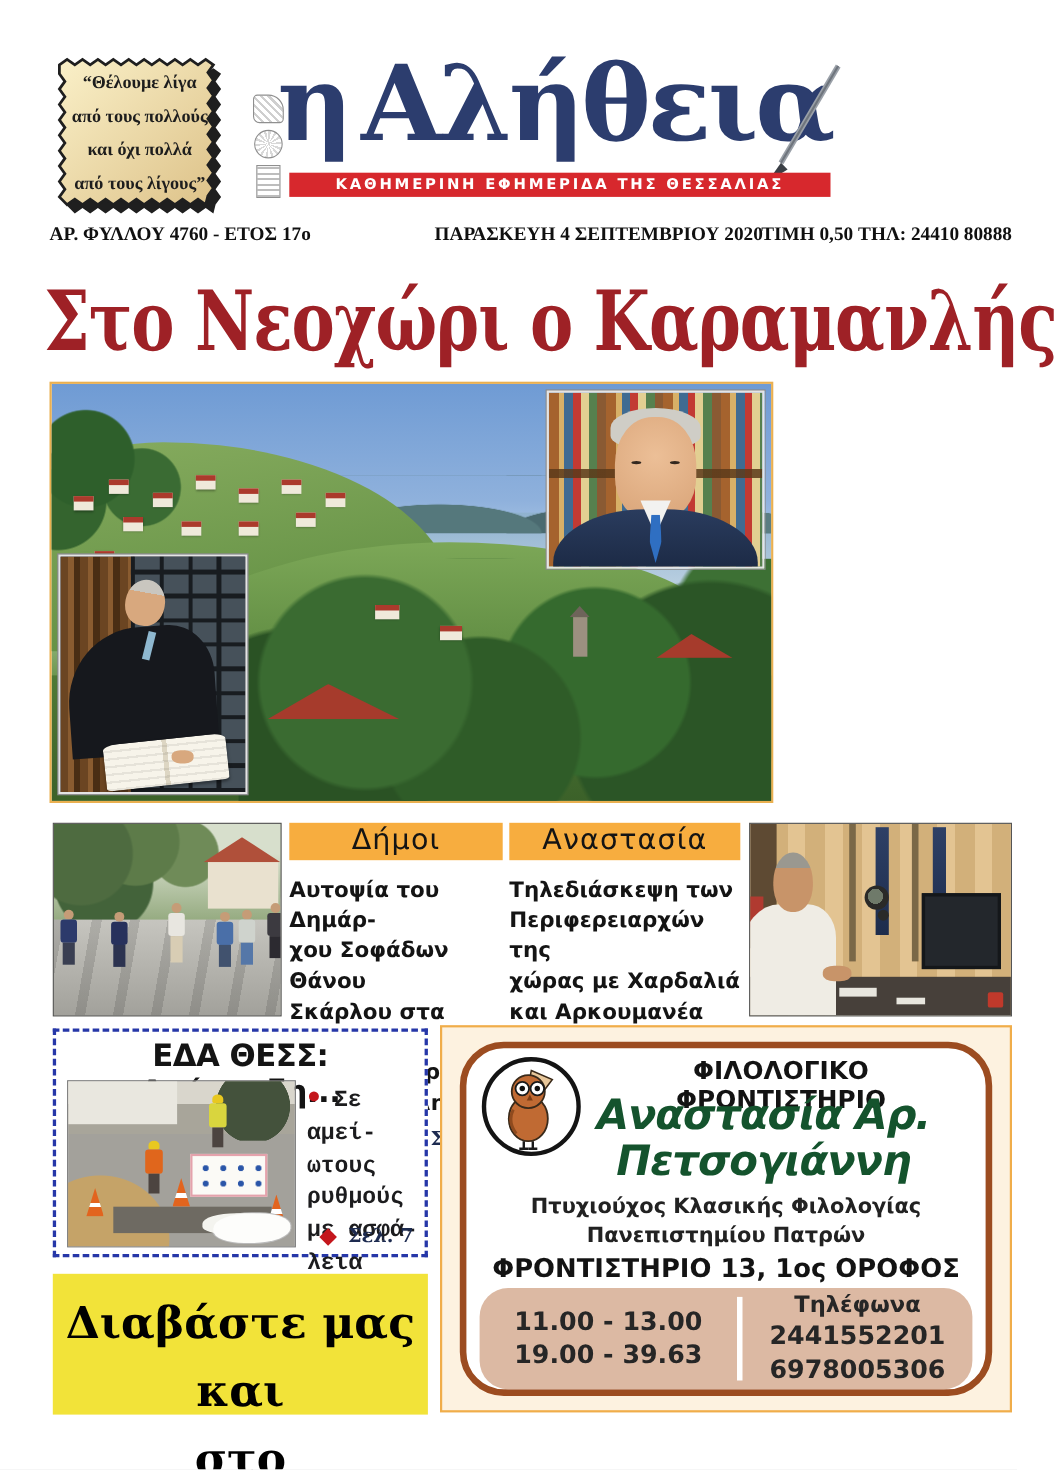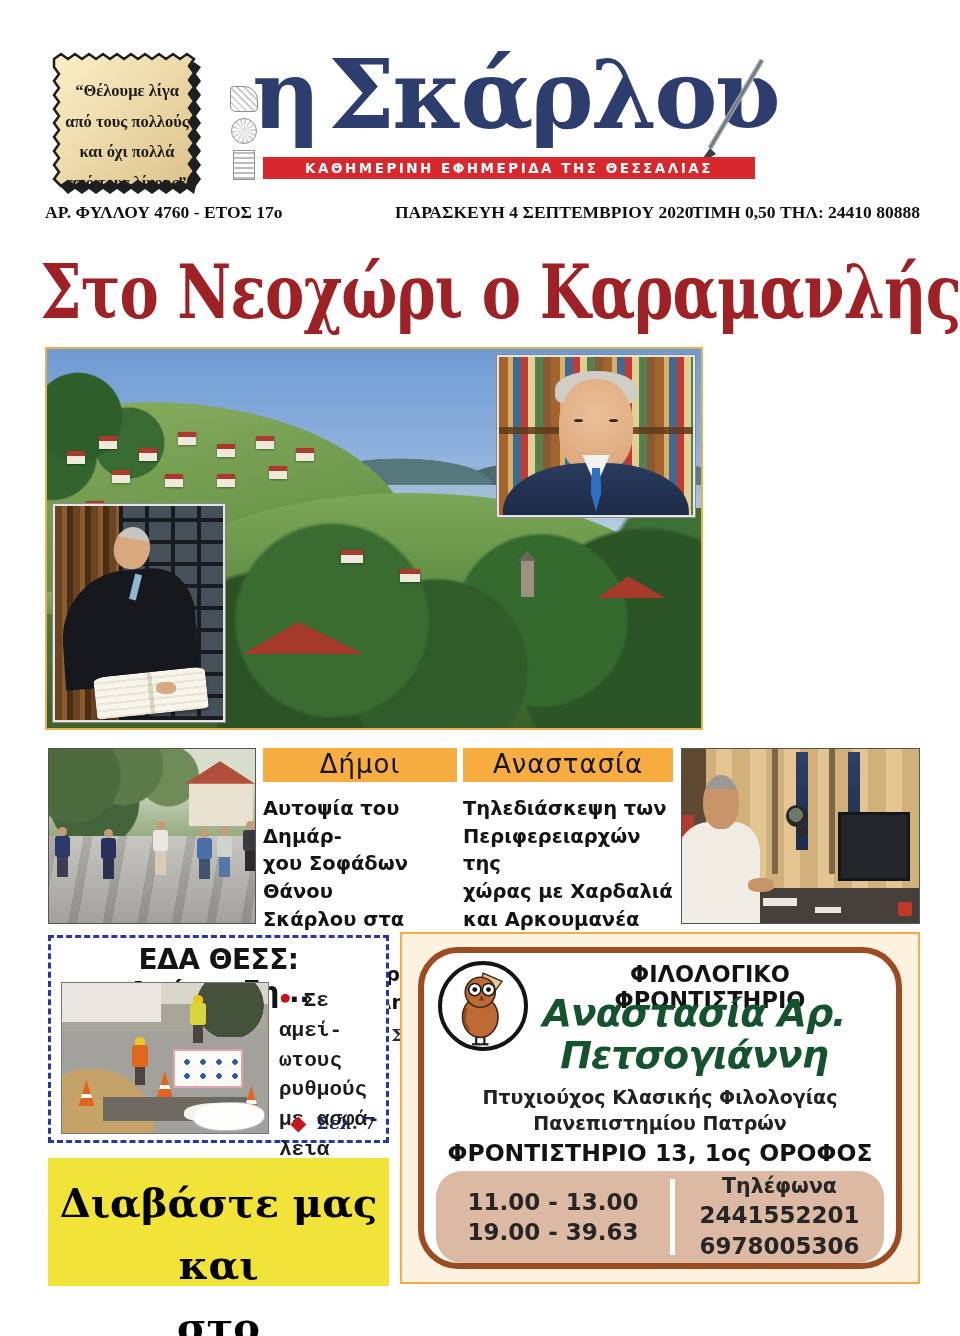--- a/index.html
+++ b/index.html
@@ -4,21 +4,21 @@
 <style>
   * { margin:0; padding:0; box-sizing:border-box; }
   body { background:#e9e9e9; font-family:"DejaVu Sans", sans-serif; }
   #page { position:relative; width:960px; height:1336px; background:#ffffff; margin:0 auto; overflow:hidden; }
   .pre { white-space:pre-line; }
 
   
   #quote-box { position:absolute; left:48px; top:48px; width:162px; height:150px; }
   #quote-text { position:absolute; left:10px; top:12px; width:138px; height:122px;
     font-family:"Liberation Serif", serif; font-weight:bold; font-size:16.5px; line-height:1.85;
-    color:#1d1d1d; text-align:center;margin-top:16px; }
+    color:#1d1d1d; text-align:center; }
 
   #masthead-stamps { position:absolute; left:228px; top:86px; width:34px; height:96px; }
   .stampA { position:absolute; left:2px; top:0; width:28px; height:26px; border:1.5px solid #8f8f8f;
     border-radius:4px 14px 4px 6px; background:repeating-linear-gradient(45deg,#cfcfcf 0 2px,#fff 2px 5px); }
   .stampB { position:absolute; left:3px; top:32px; width:26px; height:26px; border:1.5px solid #8f8f8f;
     border-radius:50%; background:repeating-conic-gradient(#d8d8d8 0 12deg,#fff 12deg 26deg); }
   .stampC { position:absolute; left:5px; top:64px; width:22px; height:30px; border:1.5px solid #8f8f8f;
     background:repeating-linear-gradient(0deg,#bdbdbd 0 2px,#fff 2px 5px); }
 
   #logo { position:absolute; left:252px; top:40px; width:510px; height:120px;
@@ -267,21 +267,21 @@
 και όχι πολλά
 από τους λίγους”</div>
   </div>
 
   <div id="masthead-stamps">
     <div class="stampA"></div>
     <div class="stampB"></div>
     <div class="stampC"></div>
   </div>
 
-  <div id="logo"><span class="art">η</span><span>Σκάρλου</span></div>
+  <div id="logo"><span class="art">η</span><span>Αλήθεια</span></div>
   <svg id="logo-pen" viewBox="0 0 80 112">
     <line x1="72" y1="2" x2="20" y2="90" stroke="#9aa0a8" stroke-width="5"></line>
     <line x1="72" y1="2" x2="20" y2="90" stroke="#6f757d" stroke-width="2"></line>
     <polygon points="20,90 8,107 26,96" fill="#3a3f46"></polygon>
     <circle cx="10" cy="105" r="3" fill="#d8a23c"></circle>
   </svg>
   <div id="masthead-bar">ΚΑΘΗΜΕΡΙΝΗ ΕΦΗΜΕΡΙΔΑ ΤΗΣ ΘΕΣΣΑΛΙΑΣ</div>
 
 
   <div id="infoline">

